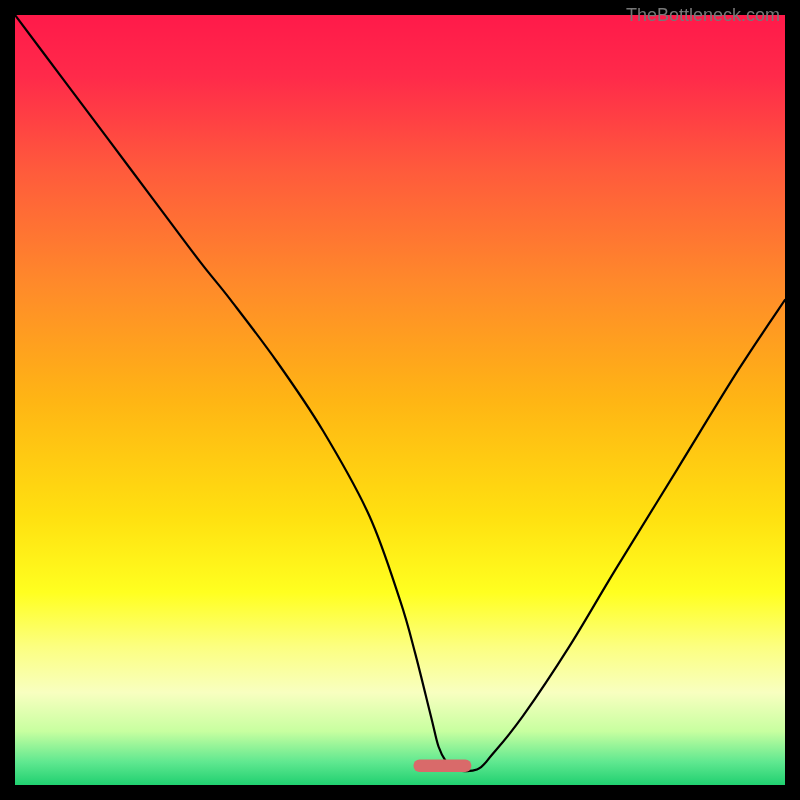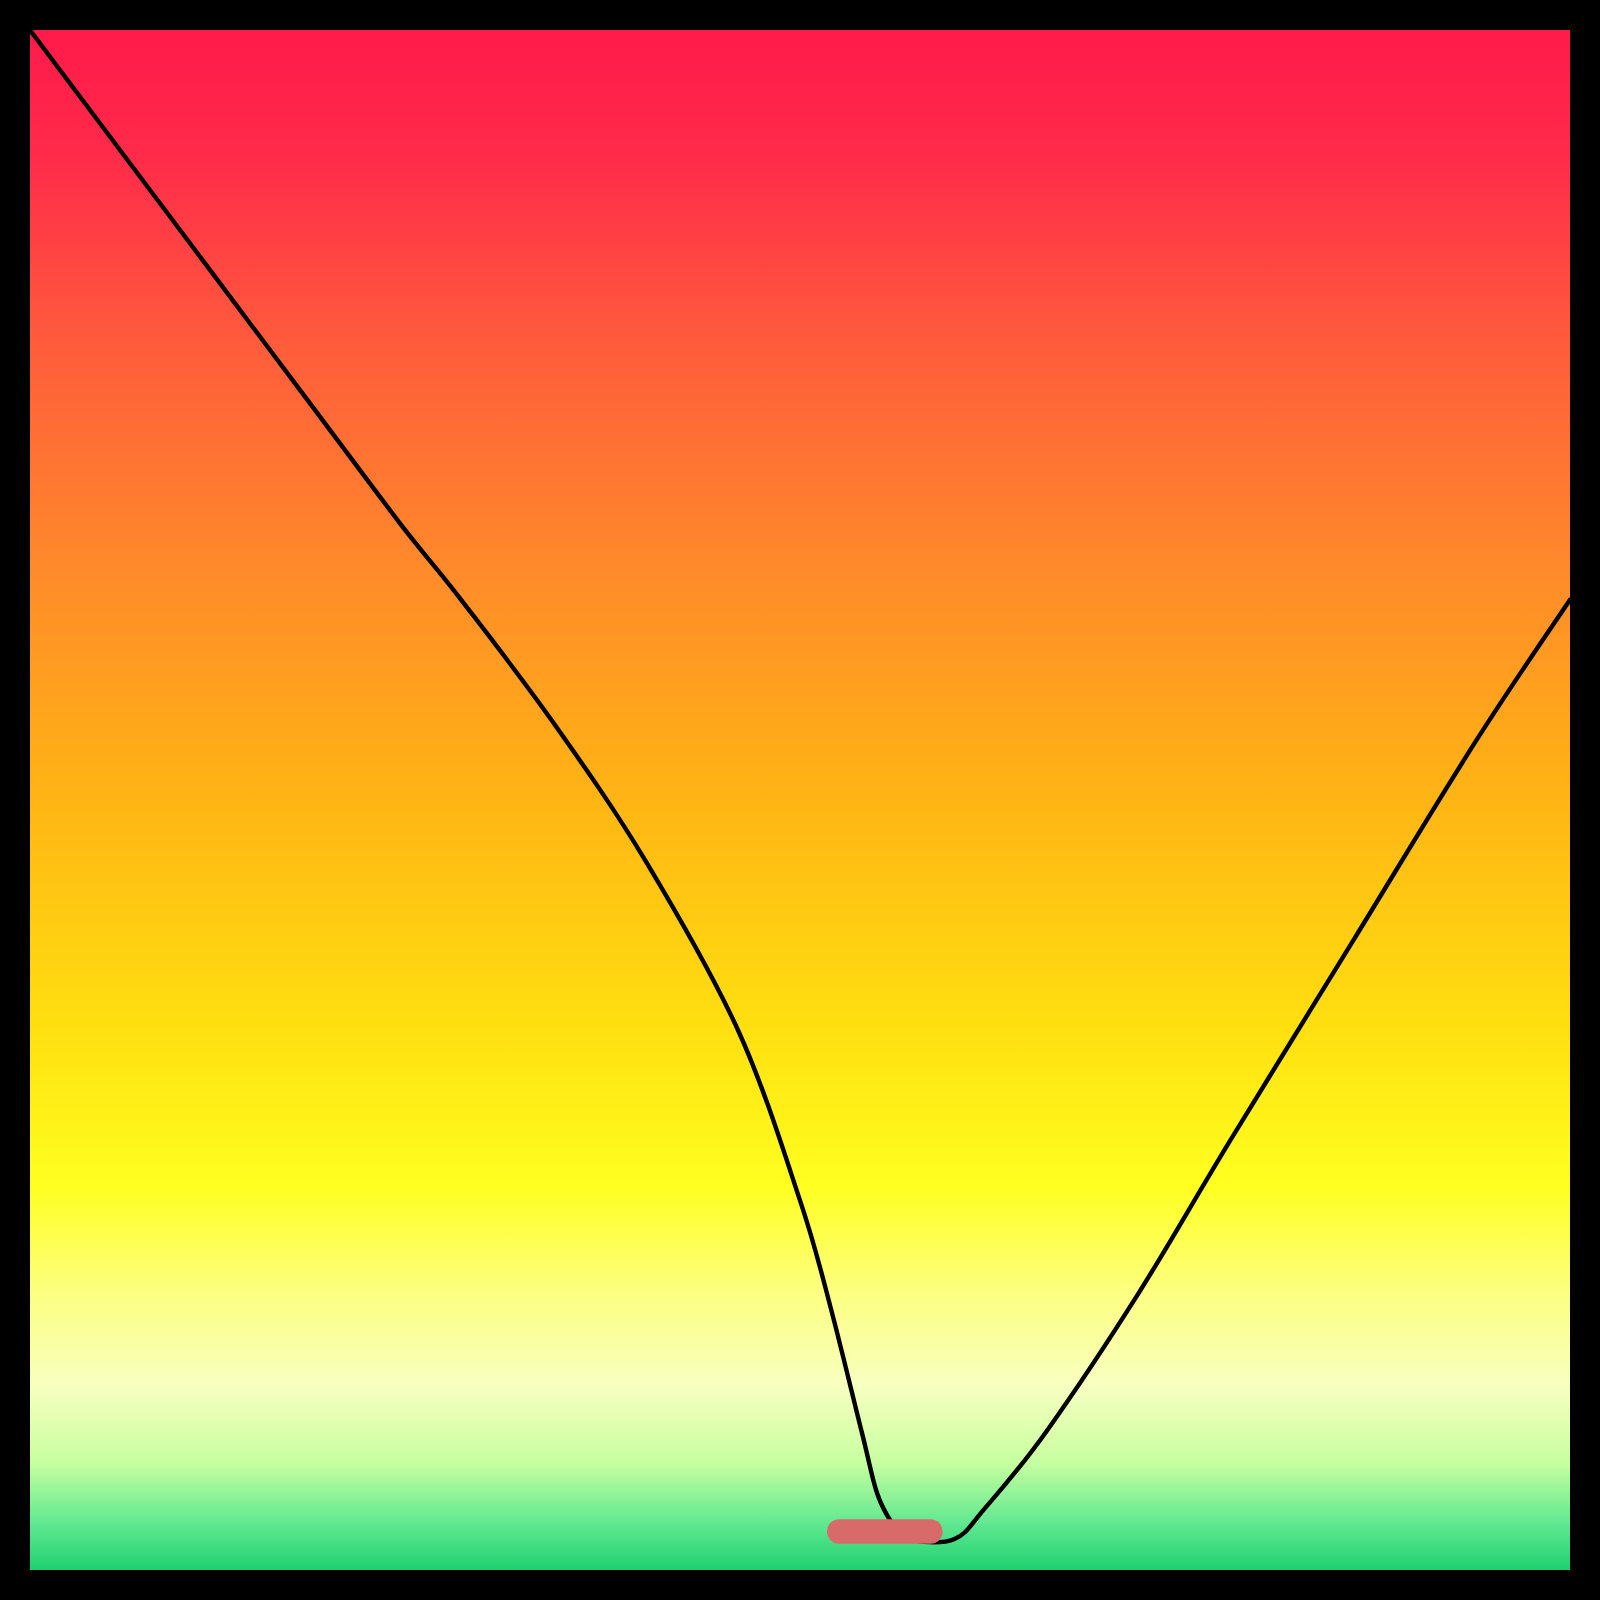--- a/index.html
+++ b/index.html
@@ -28,13 +28,14 @@
             <stop offset="93%" stop-color="#c8ffa0"></stop>
             <stop offset="97%" stop-color="#60e890"></stop>
             <stop offset="100%" stop-color="#20d070"></stop>
           </linearGradient>
       </defs>
       <rect x="0" y="0" width="770" height="770" fill="url(#bg)"></rect>
       <path id="curve" fill="none" stroke="#000" stroke-width="2.2" stroke-linejoin="round" stroke-linecap="round" d="M0 0 C 7.7 10.3, 30.8 41.1, 46.2 61.6 C 61.6 82.1, 77.0 102.7, 92.4 123.2 C 107.8 143.7, 123.2 164.3, 138.6 184.8 C 154.0 205.3, 172.0 229.7, 184.8 246.4 C 197.6 263.1, 202.8 268.2, 215.6 284.9 C 228.4 301.6, 246.4 324.7, 261.8 346.5 C 277.2 368.3, 292.6 390.1, 308.0 415.8 C 323.4 441.5, 341.4 472.3, 354.2 500.5 C 367.0 528.7, 377.3 562.1, 385.0 585.2 C 392.7 608.3, 395.3 619.9, 400.4 639.1 C 405.5 658.4, 411.9 685.3, 415.8 700.7 C 419.7 716.1, 420.9 723.8, 423.5 731.5 C 426.1 739.2, 428.6 743.0, 431.2 746.9 C 433.8 750.8, 433.8 753.3, 438.9 754.6 C 444.0 755.9, 455.6 757.2, 462.0 754.6 C 468.4 752.0, 469.7 748.2, 477.4 739.2 C 485.1 730.2, 495.4 718.7, 508.2 700.7 C 521.0 682.7, 539.0 655.8, 554.4 631.4 C 569.8 607.0, 582.6 583.9, 600.6 554.4 C 618.6 524.9, 641.7 487.7, 662.2 454.3 C 682.7 420.9, 705.8 382.4, 723.8 354.2 C 741.8 326.0, 762.3 296.4, 770.0 284.9"></path>
       <rect id="marker" rx="6" ry="6" x="398.5" y="744.6" width="57.8" height="12.3" fill="#d96a6a"></rect>
     </svg>
   </div>
+  <div id="watermark">TheBottleneck.com</div>
 </div>
 
 </body></html>

